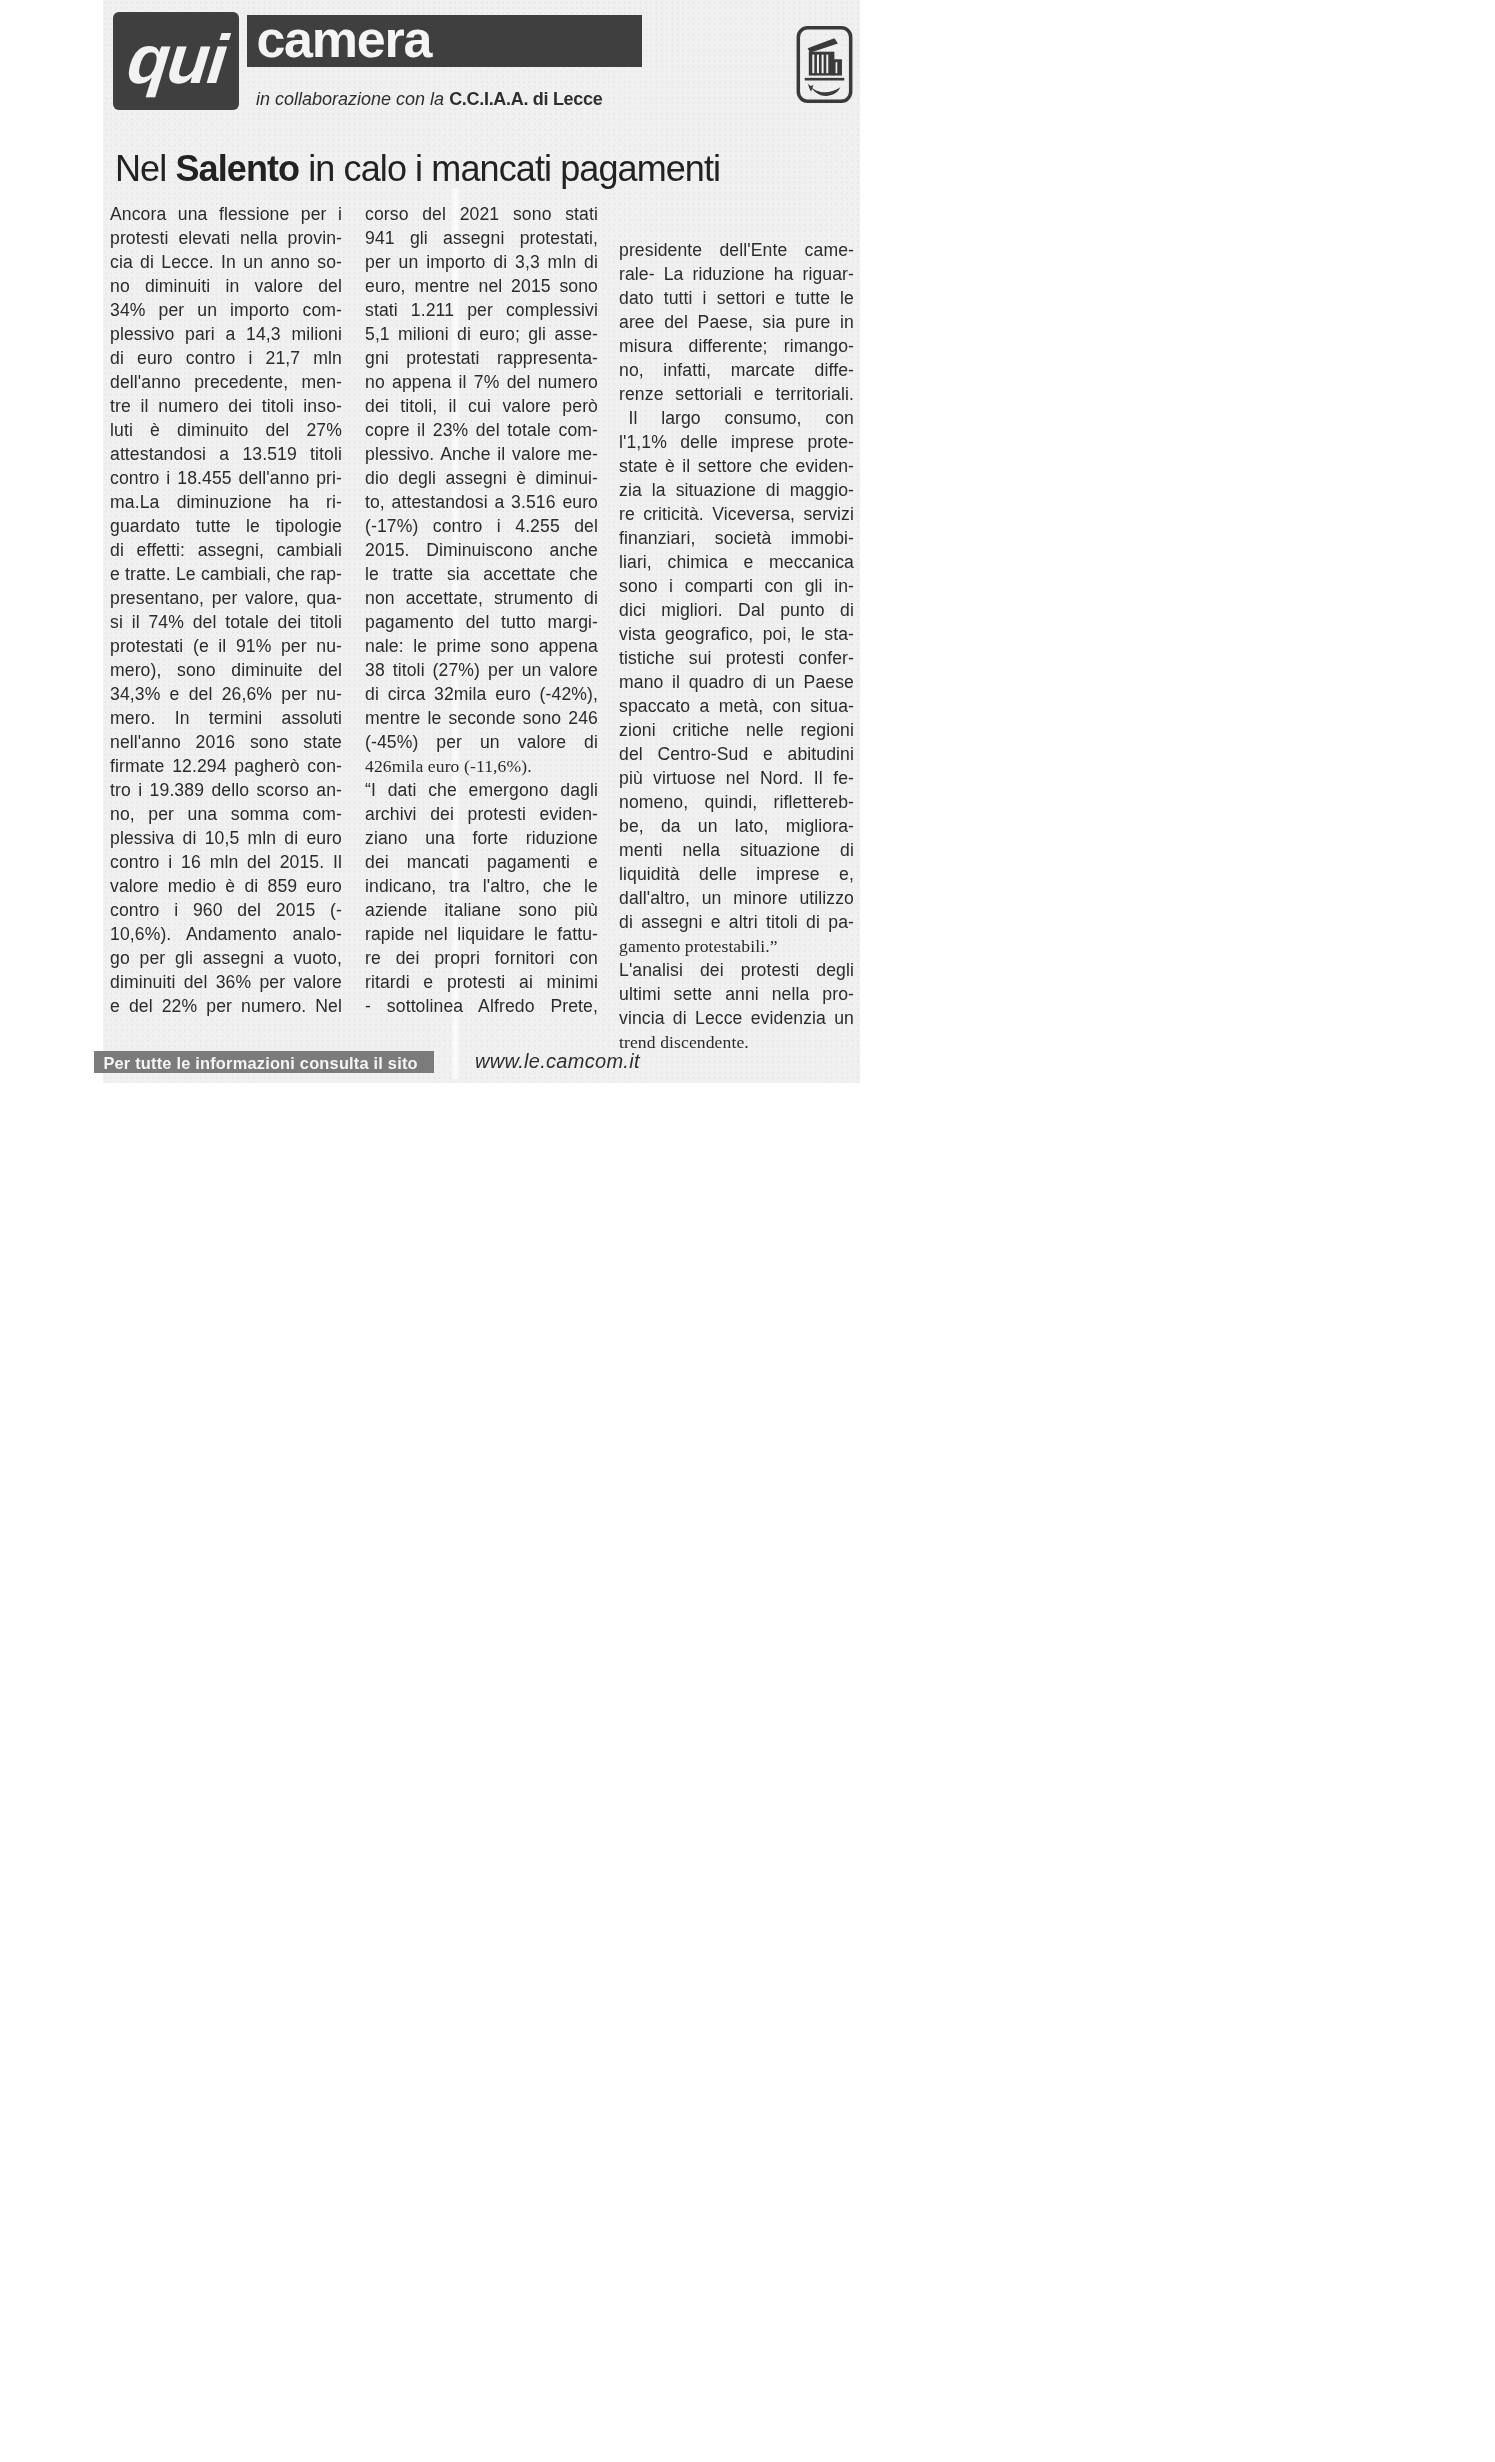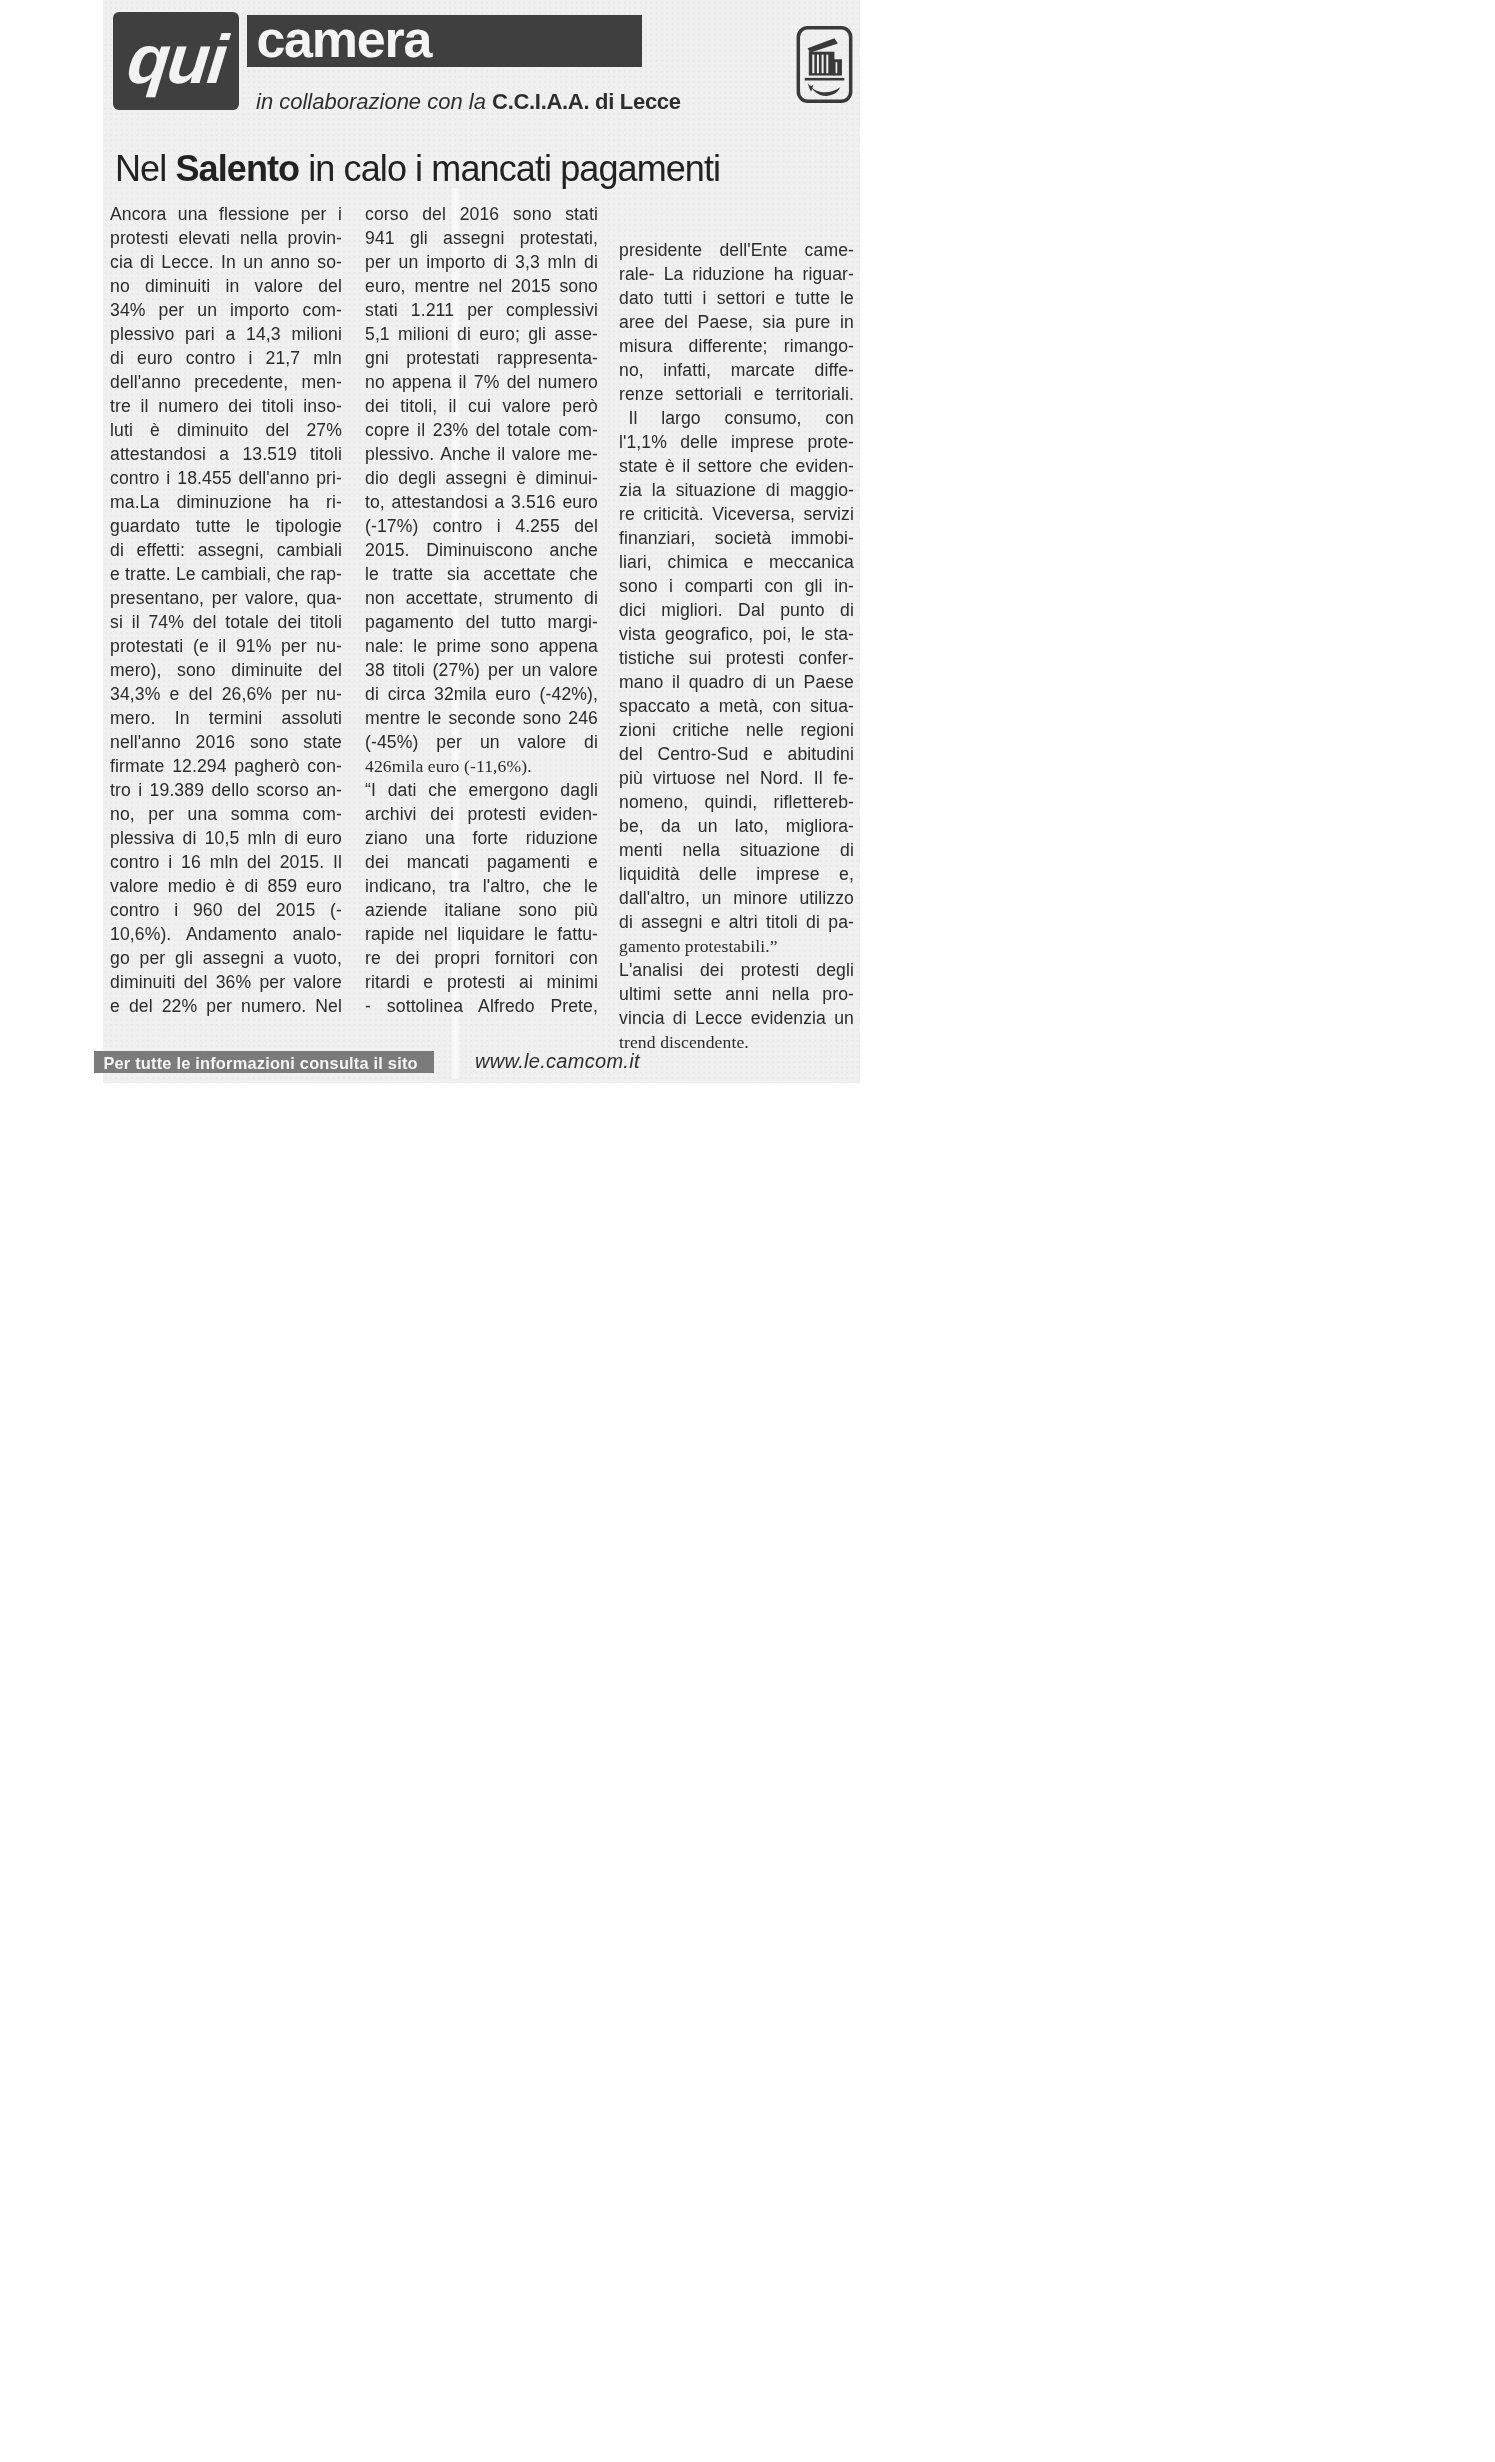--- a/index.html
+++ b/index.html
@@ -39,21 +39,21 @@
     position:absolute;left:247px;top:14.7px;width:395px;height:52px;
     background:var(--dark,#3f3f3f);
     display:flex;align-items:center;padding-left:9.4px;box-sizing:border-box;
   }
   .camera-bar .camera-text{
     color:#f4f4f4;font-size:52px;font-weight:bold;letter-spacing:-1.2px;
     transform:translateY(-1.8px);
   }
   .collab-line{
     position:absolute;left:256px;top:89px;white-space:nowrap;
-    font-size:22px;color:#2e2e2e;
+    font-size:18px;color:#2e2e2e;
   }
   .collab-line .collab-prefix{font-style:italic;}
   .collab-line .collab-org{font-weight:bold;letter-spacing:-0.3px;}
 
   .chamber-logo{position:absolute;left:796px;top:24.6px;width:57px;height:79px;}
 
   
   .headline{
     position:absolute;left:115px;top:148px;width:692px;white-space:nowrap;
     font-size:36px;color:#222222;letter-spacing:-0.9px;
@@ -153,21 +153,21 @@
       <div class="line">plessiva di 10,5 mln di euro</div>
       <div class="line">contro i 16 mln del 2015. Il</div>
       <div class="line">valore medio è di 859 euro</div>
       <div class="line">contro i 960 del 2015 (-</div>
       <div class="line">10,6%). Andamento analo-</div>
       <div class="line">go per gli assegni a vuoto,</div>
       <div class="line">diminuiti del 36% per valore</div>
       <div class="line">e del 22% per numero. Nel</div>
     </div>
   <div class="col col-2">
-      <div class="line">corso del 2016 sono stati</div>
+      <div class="line">corso del 2021 sono stati</div>
       <div class="line">941 gli assegni protestati,</div>
       <div class="line">per un importo di 3,3 mln di</div>
       <div class="line">euro, mentre nel 2015 sono</div>
       <div class="line">stati 1.211 per complessivi</div>
       <div class="line">5,1 milioni di euro; gli asse-</div>
       <div class="line">gni protestati rappresenta-</div>
       <div class="line">no appena il 7% del numero</div>
       <div class="line">dei titoli, il cui valore però</div>
       <div class="line">copre il 23% del totale com-</div>
       <div class="line">plessivo. Anche il valore me-</div>

